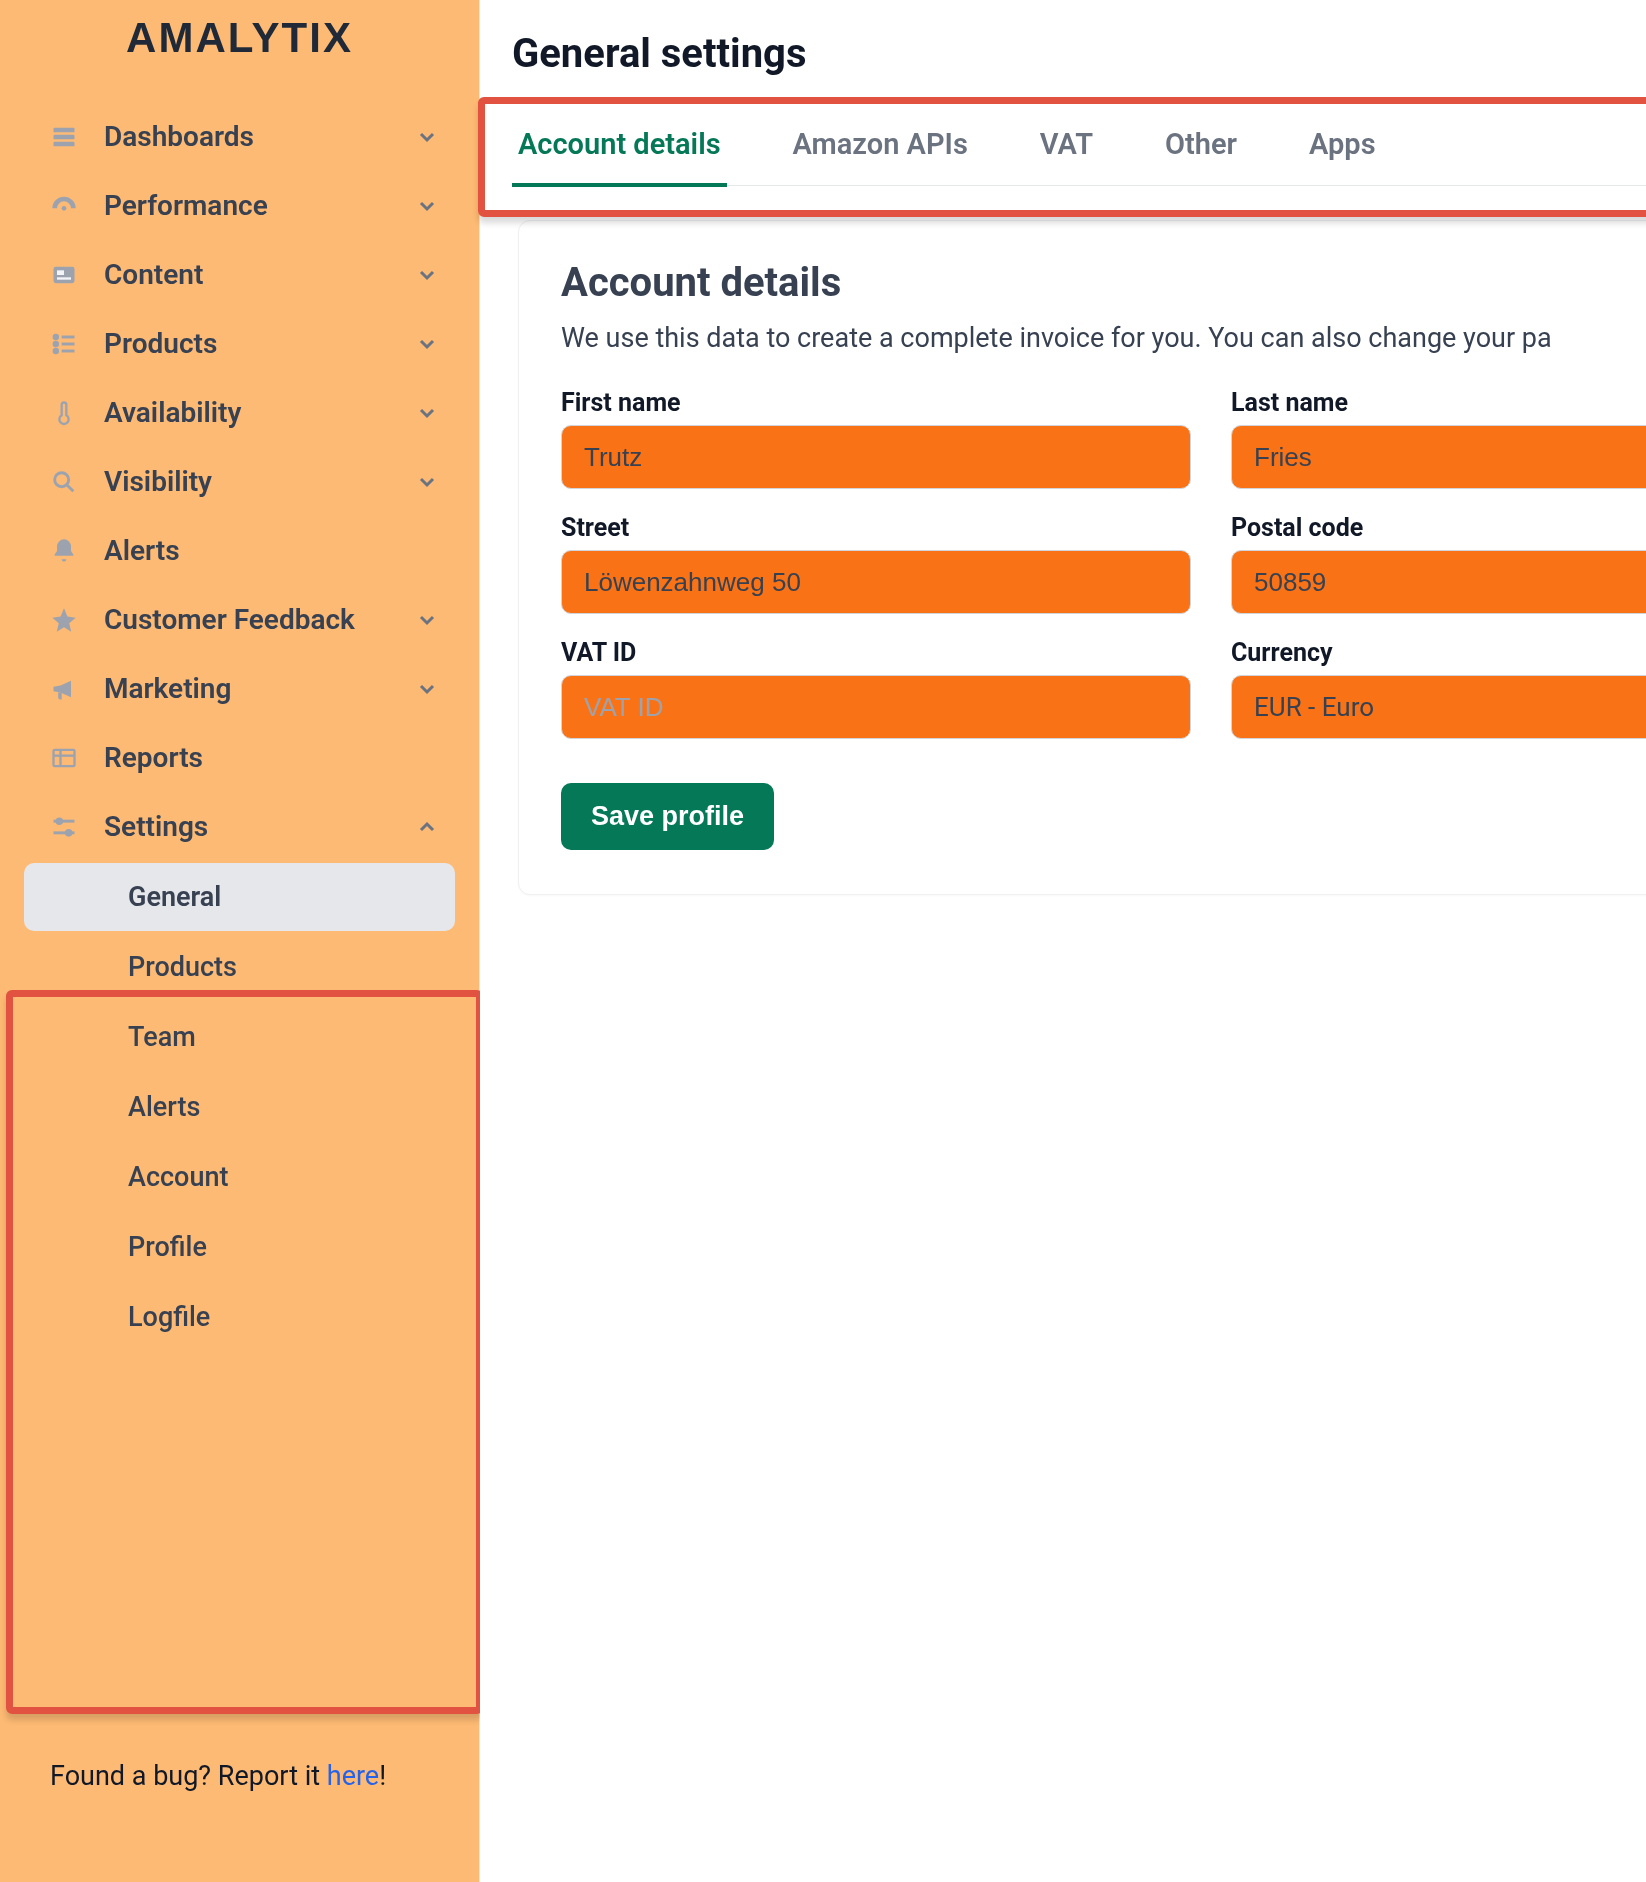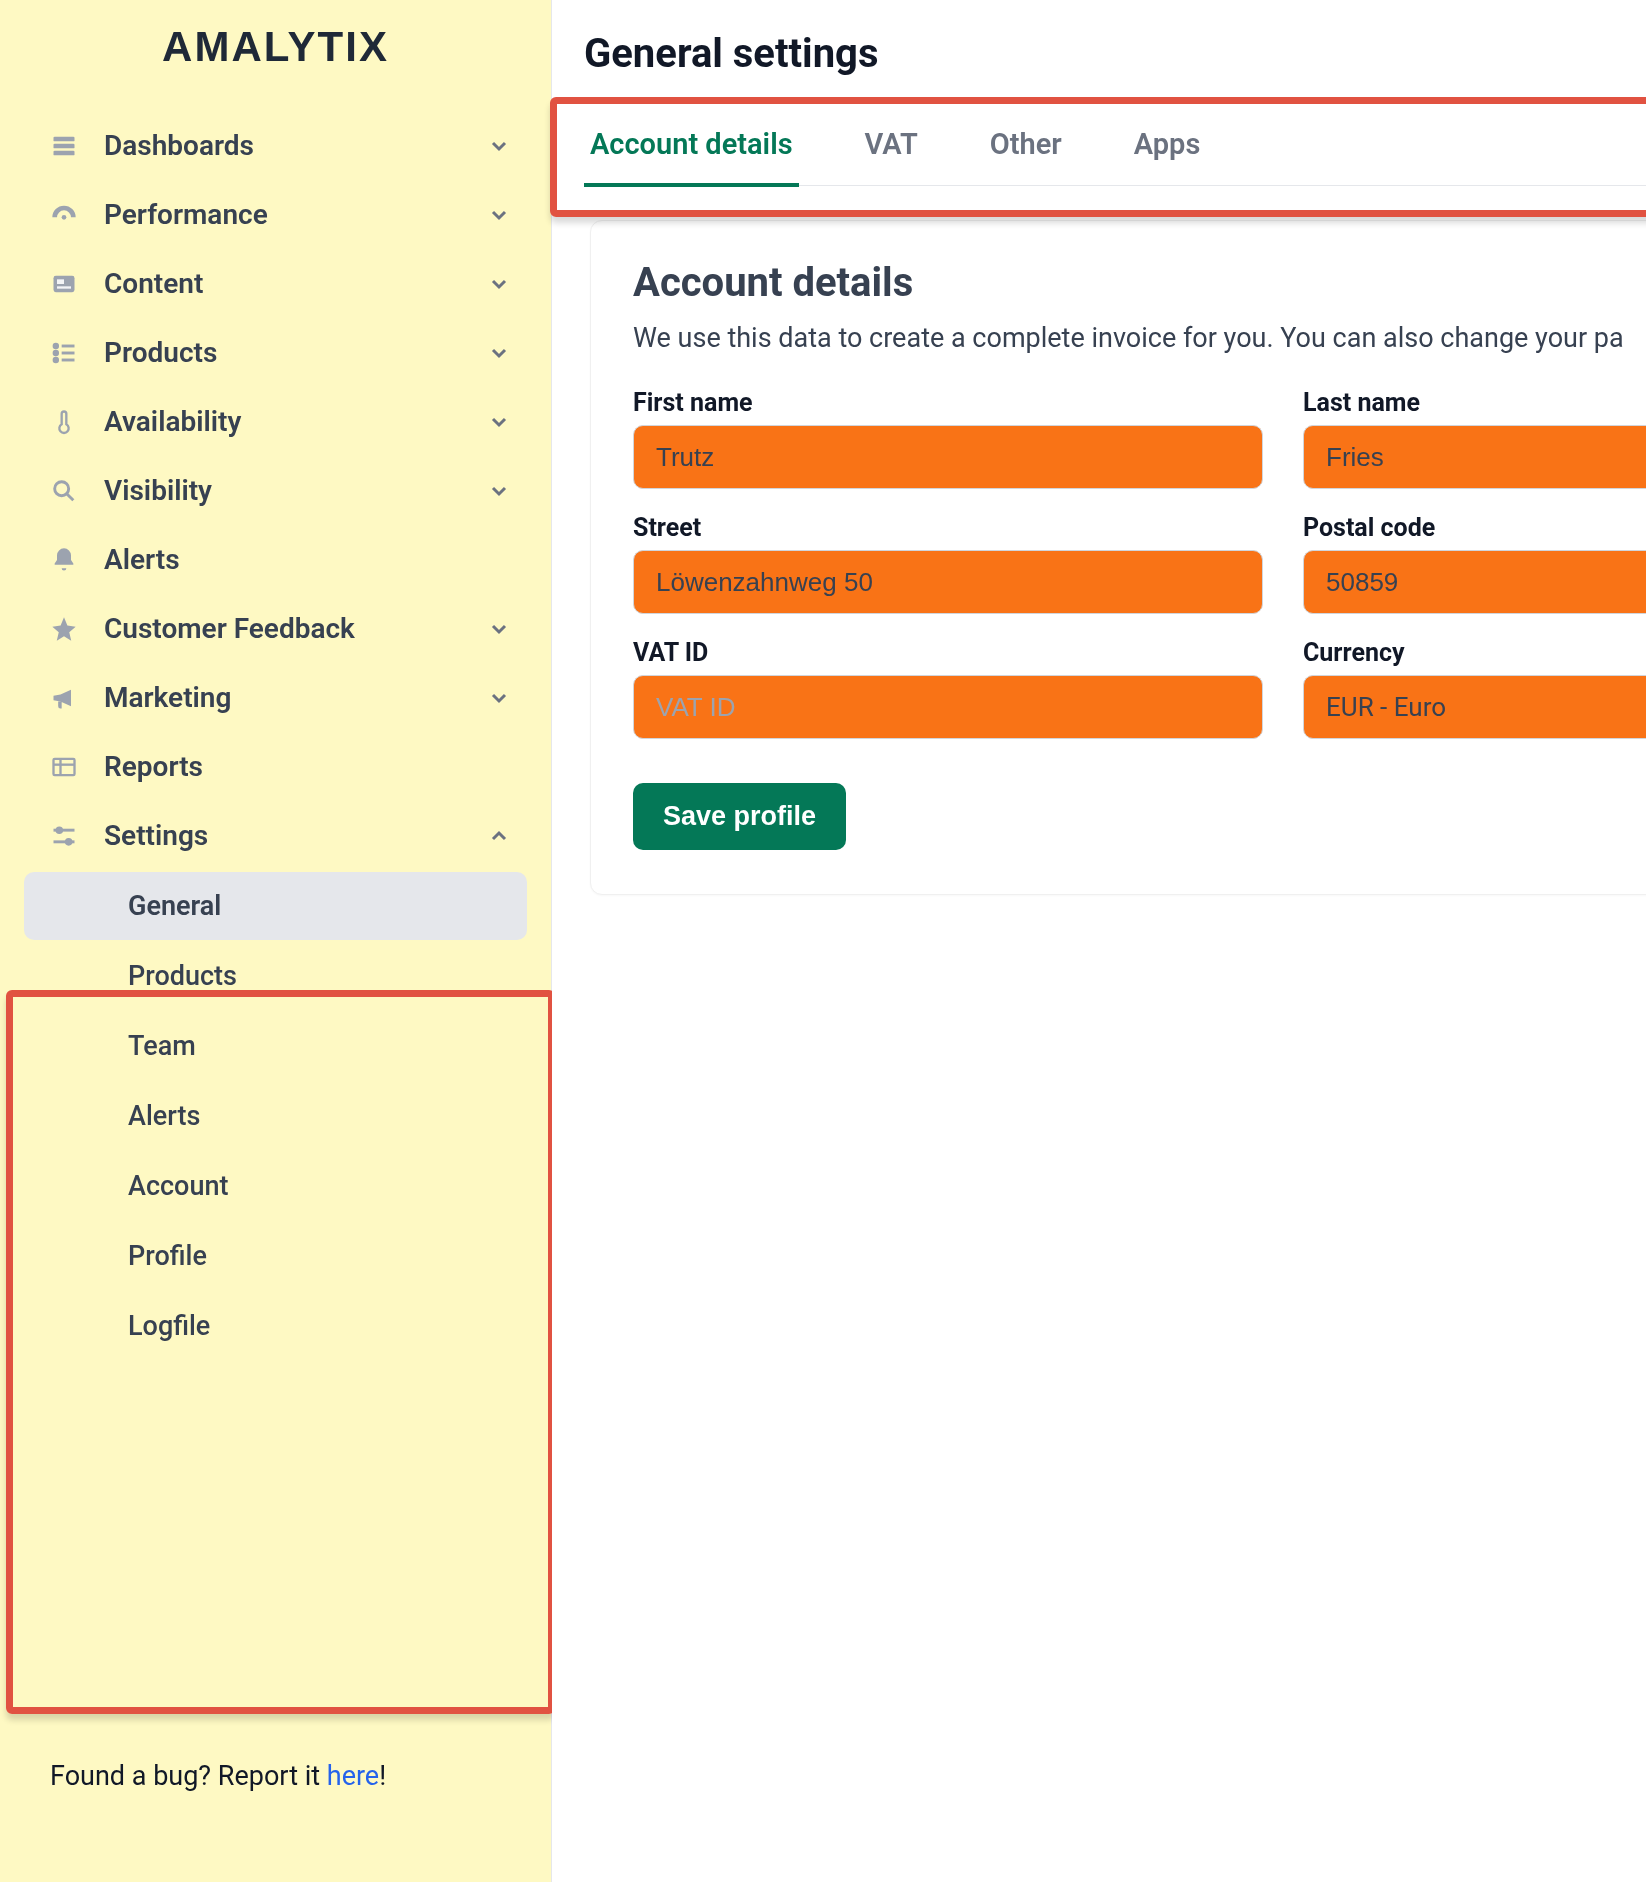--- a/index.html
+++ b/index.html
@@ -8,26 +8,26 @@
     background: #fff;
     color: #1f2937;
     font-size: 16px;
     width: 1646px;
     height: 1882px;
     overflow: hidden;
   }
   .app { display: flex; height: 100%; }
   
   .sidebar {
-    width: 552px;
-    background: #fef9c3;
+    width: 480px;
+    background: #fdba74;
     border-right: 1px solid #e5e7eb;
     display: flex;
     flex-direction: column;
-    padding-top: 23px;
+    padding-top: 14px;
     position: relative;
   }
   .logo {
     font-weight: 800;
     font-size: 42px;
     letter-spacing: 2px;
     text-align: center;
     margin-bottom: 40px;
     font-family: Arial, sans-serif;
   }
@@ -375,20 +375,21 @@
     <div class="bug-line">
       <span>Found a bug? Report it </span><a href="#">here</a><span>!</span>
     </div>
   </aside>
 
   <main class="main">
     <h1 class="page-title">General settings</h1>
 
     <div class="tabs">
       <div class="tab active">Account details</div>
+      <div class="tab">Amazon APIs</div>
       <div class="tab">VAT</div>
       <div class="tab">Other</div>
       <div class="tab">Apps</div>
     </div>
 
     <div class="highlight-box tabs-highlight"></div>
 
     <section class="card">
       <h2>Account details</h2>
       <p class="desc">We use this data to create a complete invoice for you. You can also change your pa</p>

